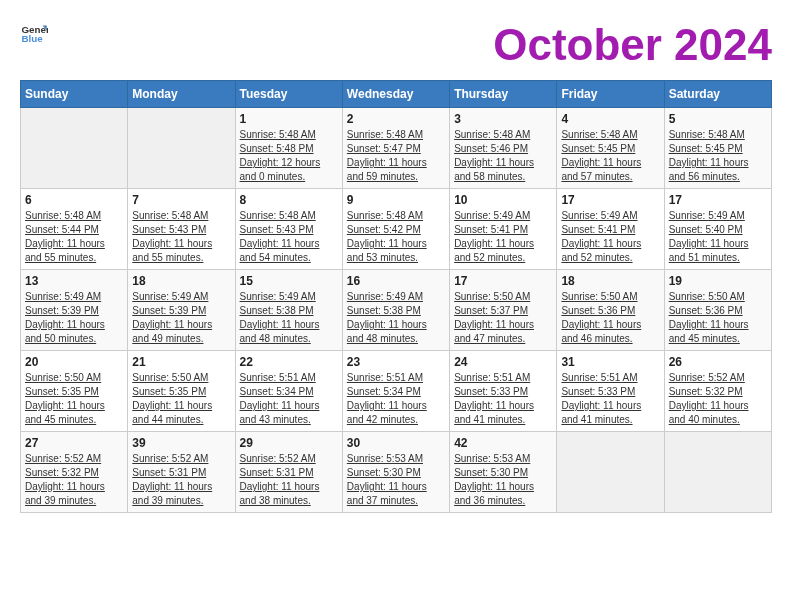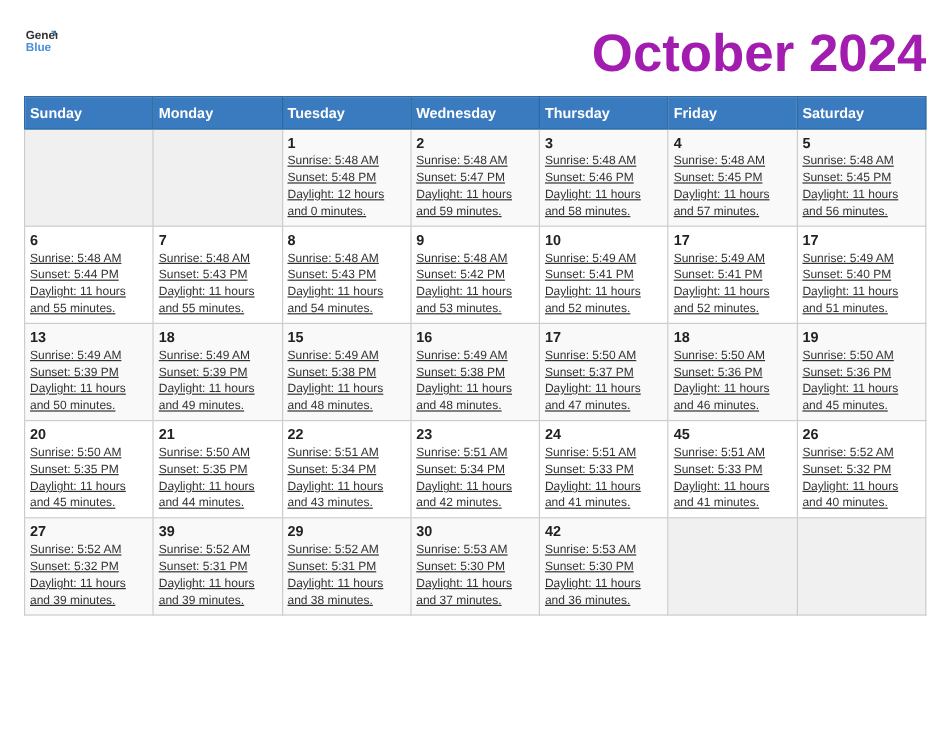--- a/index.html
+++ b/index.html
@@ -256,21 +256,21 @@
           Sunrise: 5:51 AM<br>Sunset: 5:34 PM<br>Daylight: 11 hours and 42 minutes.
         </div>
         </td>
         <td>
           <div class="day-number">24</div>
         <div class="day-info">
           Sunrise: 5:51 AM<br>Sunset: 5:33 PM<br>Daylight: 11 hours and 41 minutes.
         </div>
         </td>
         <td>
-          <div class="day-number">45</div>
+          <div class="day-number">31</div>
         <div class="day-info">
           Sunrise: 5:51 AM<br>Sunset: 5:33 PM<br>Daylight: 11 hours and 41 minutes.
         </div>
         </td>
         <td>
           <div class="day-number">26</div>
         <div class="day-info">
           Sunrise: 5:52 AM<br>Sunset: 5:32 PM<br>Daylight: 11 hours and 40 minutes.
         </div>
         </td>

